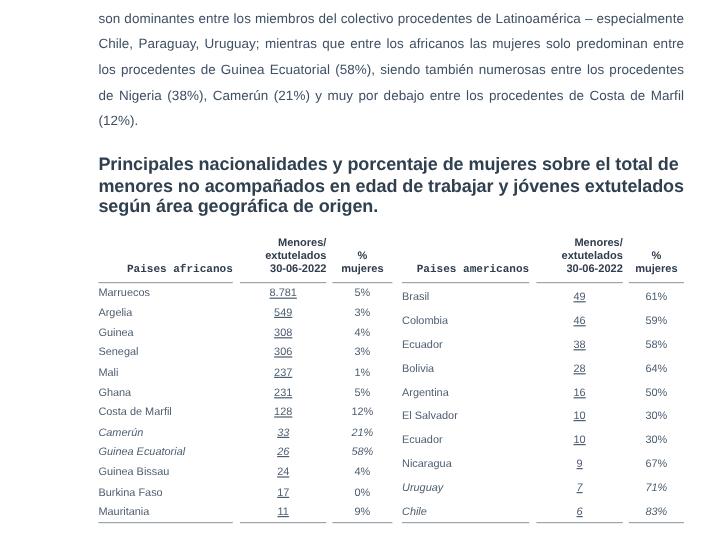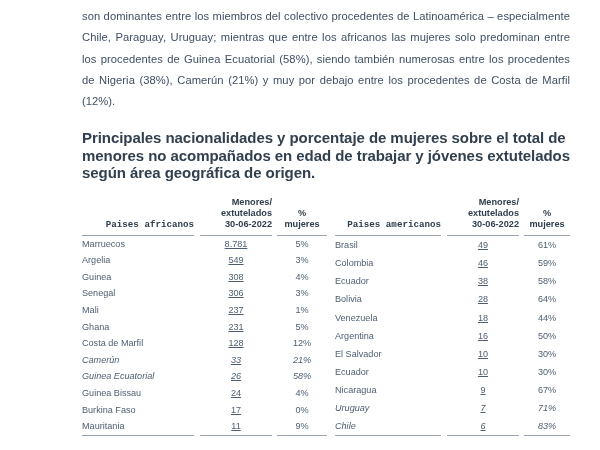--- a/index.html
+++ b/index.html
@@ -289,27 +289,20 @@
             <td class="c-pct">58%</td>
           </tr>
           <tr>
             <td class="c-country">Bolivia</td>
             <td class="spacer"></td>
             <td class="c-count">28</td>
             <td class="spacer"></td>
             <td class="c-pct">64%</td>
           </tr>
           <tr>
-            <td class="c-country">Venezuela</td>
-            <td class="spacer"></td>
-            <td class="c-count">18</td>
-            <td class="spacer"></td>
-            <td class="c-pct">44%</td>
-          </tr>
-          <tr>
             <td class="c-country">Argentina</td>
             <td class="spacer"></td>
             <td class="c-count">16</td>
             <td class="spacer"></td>
             <td class="c-pct">50%</td>
           </tr>
           <tr>
             <td class="c-country">El Salvador</td>
             <td class="spacer"></td>
             <td class="c-count">10</td>

